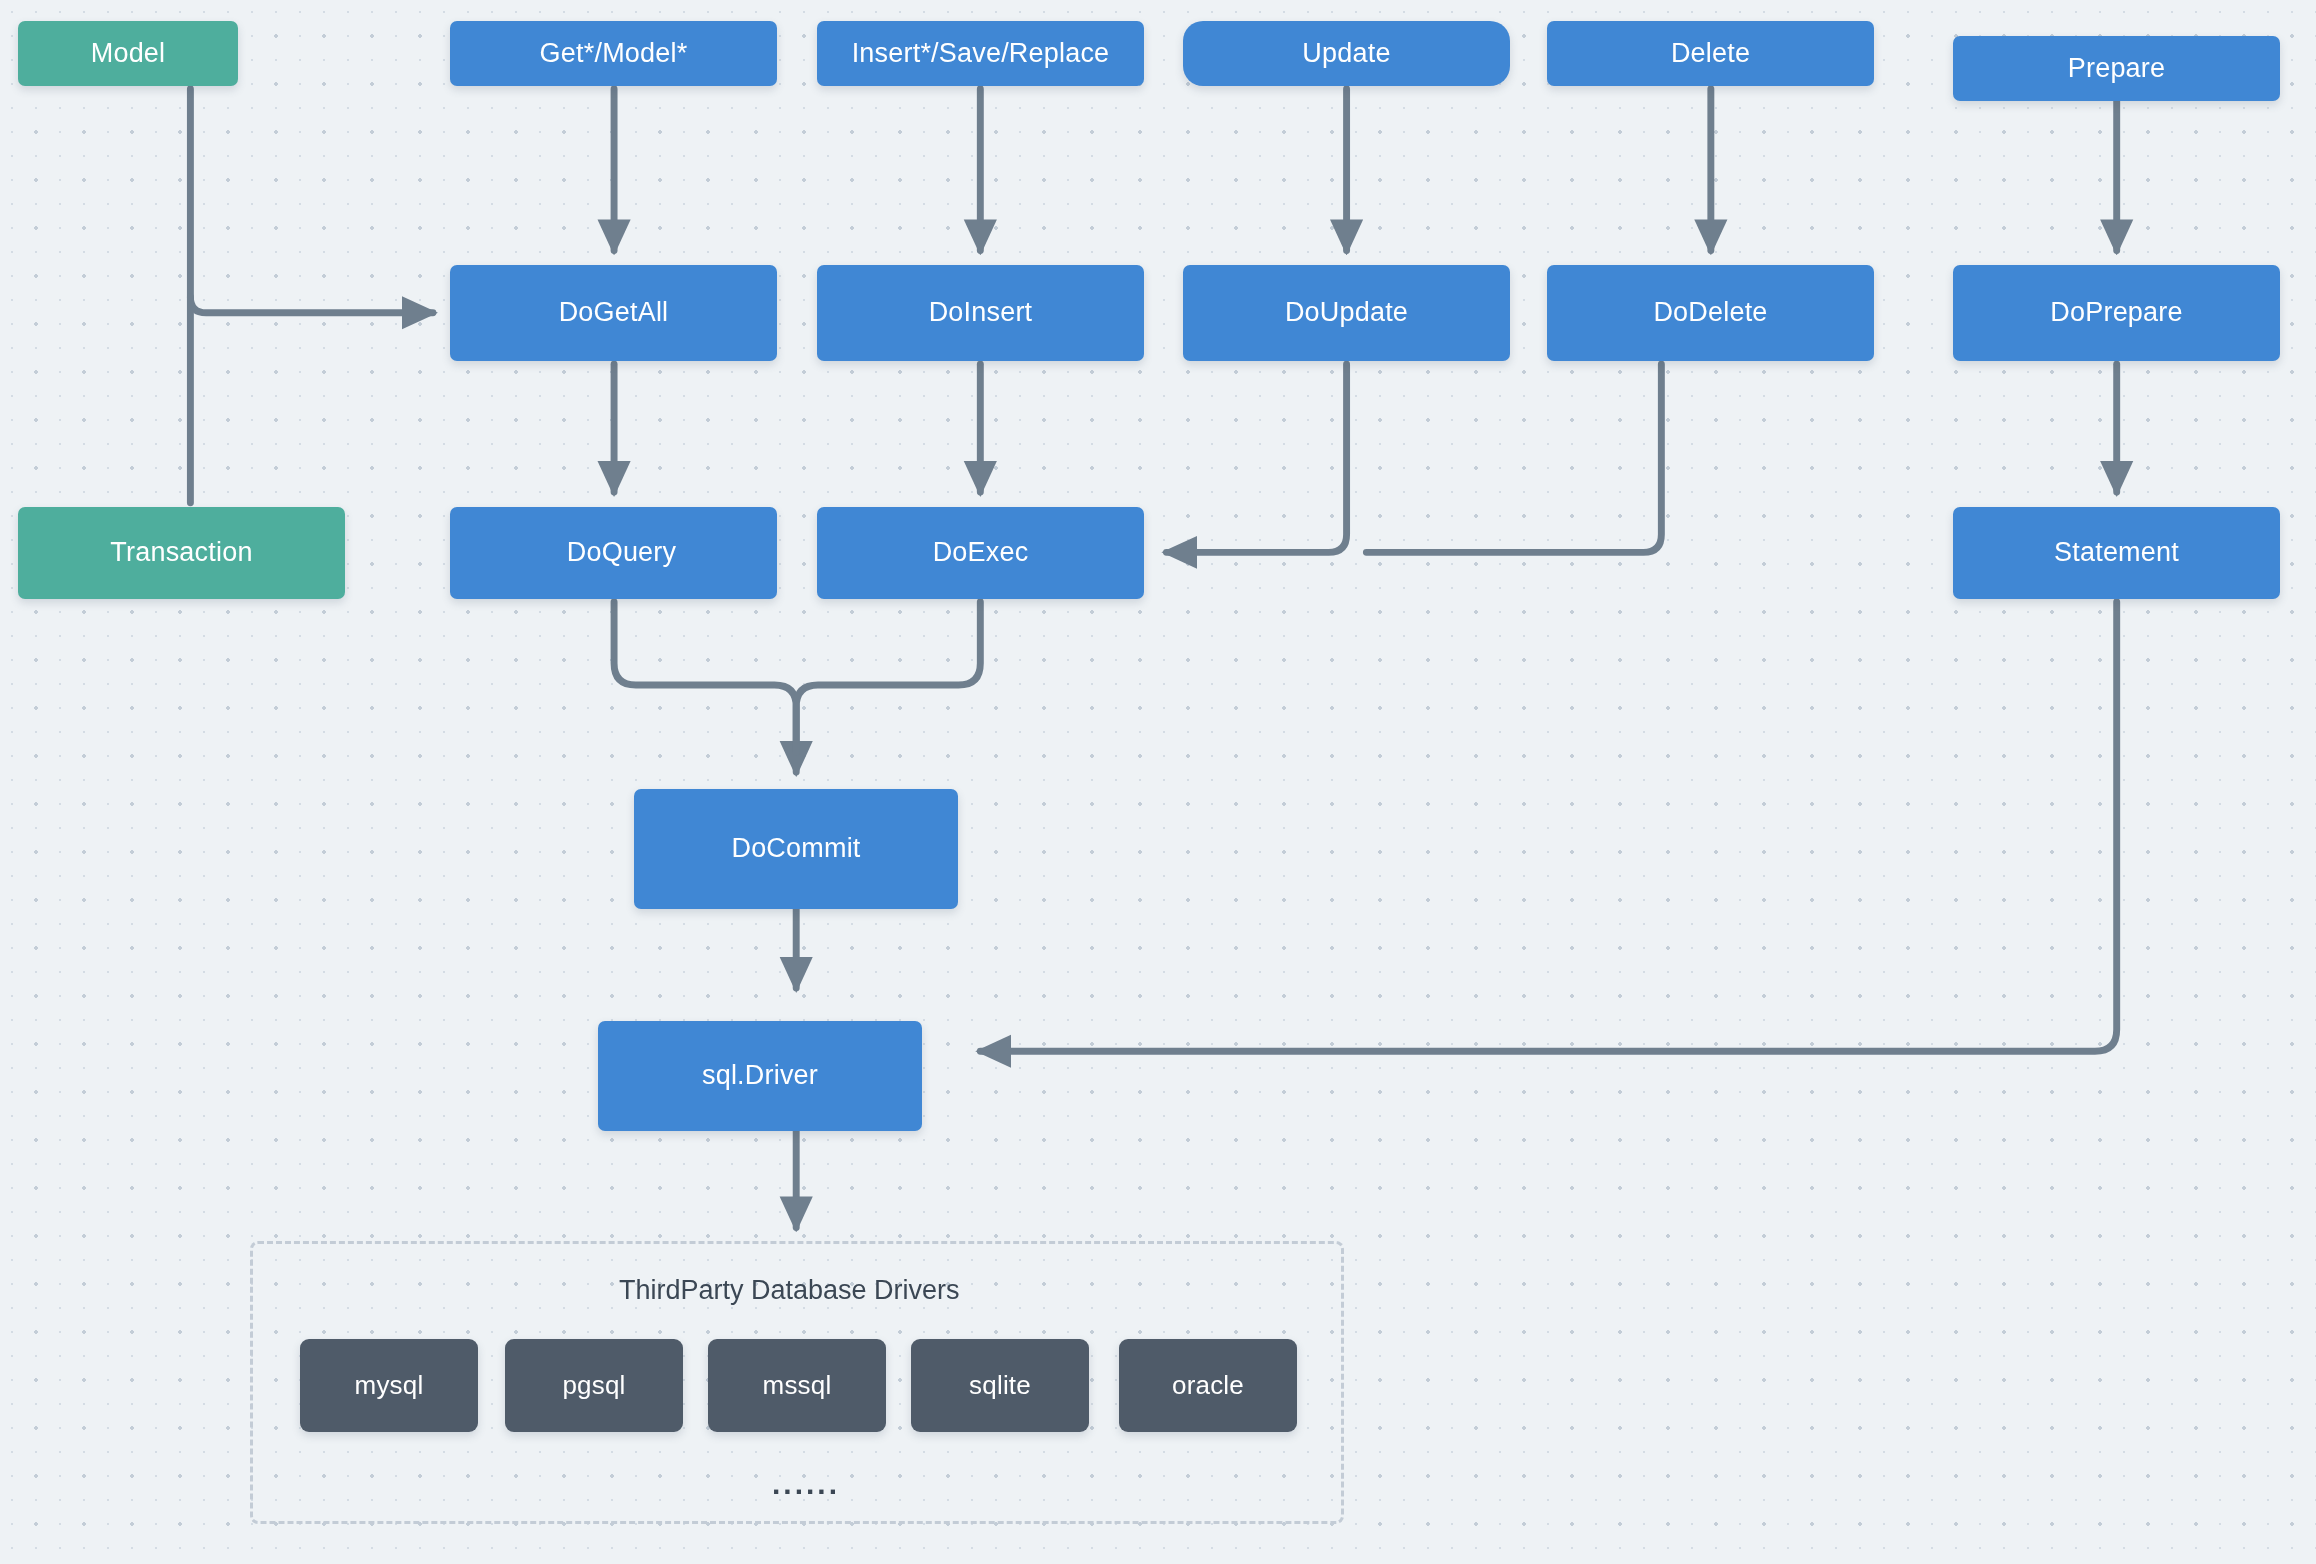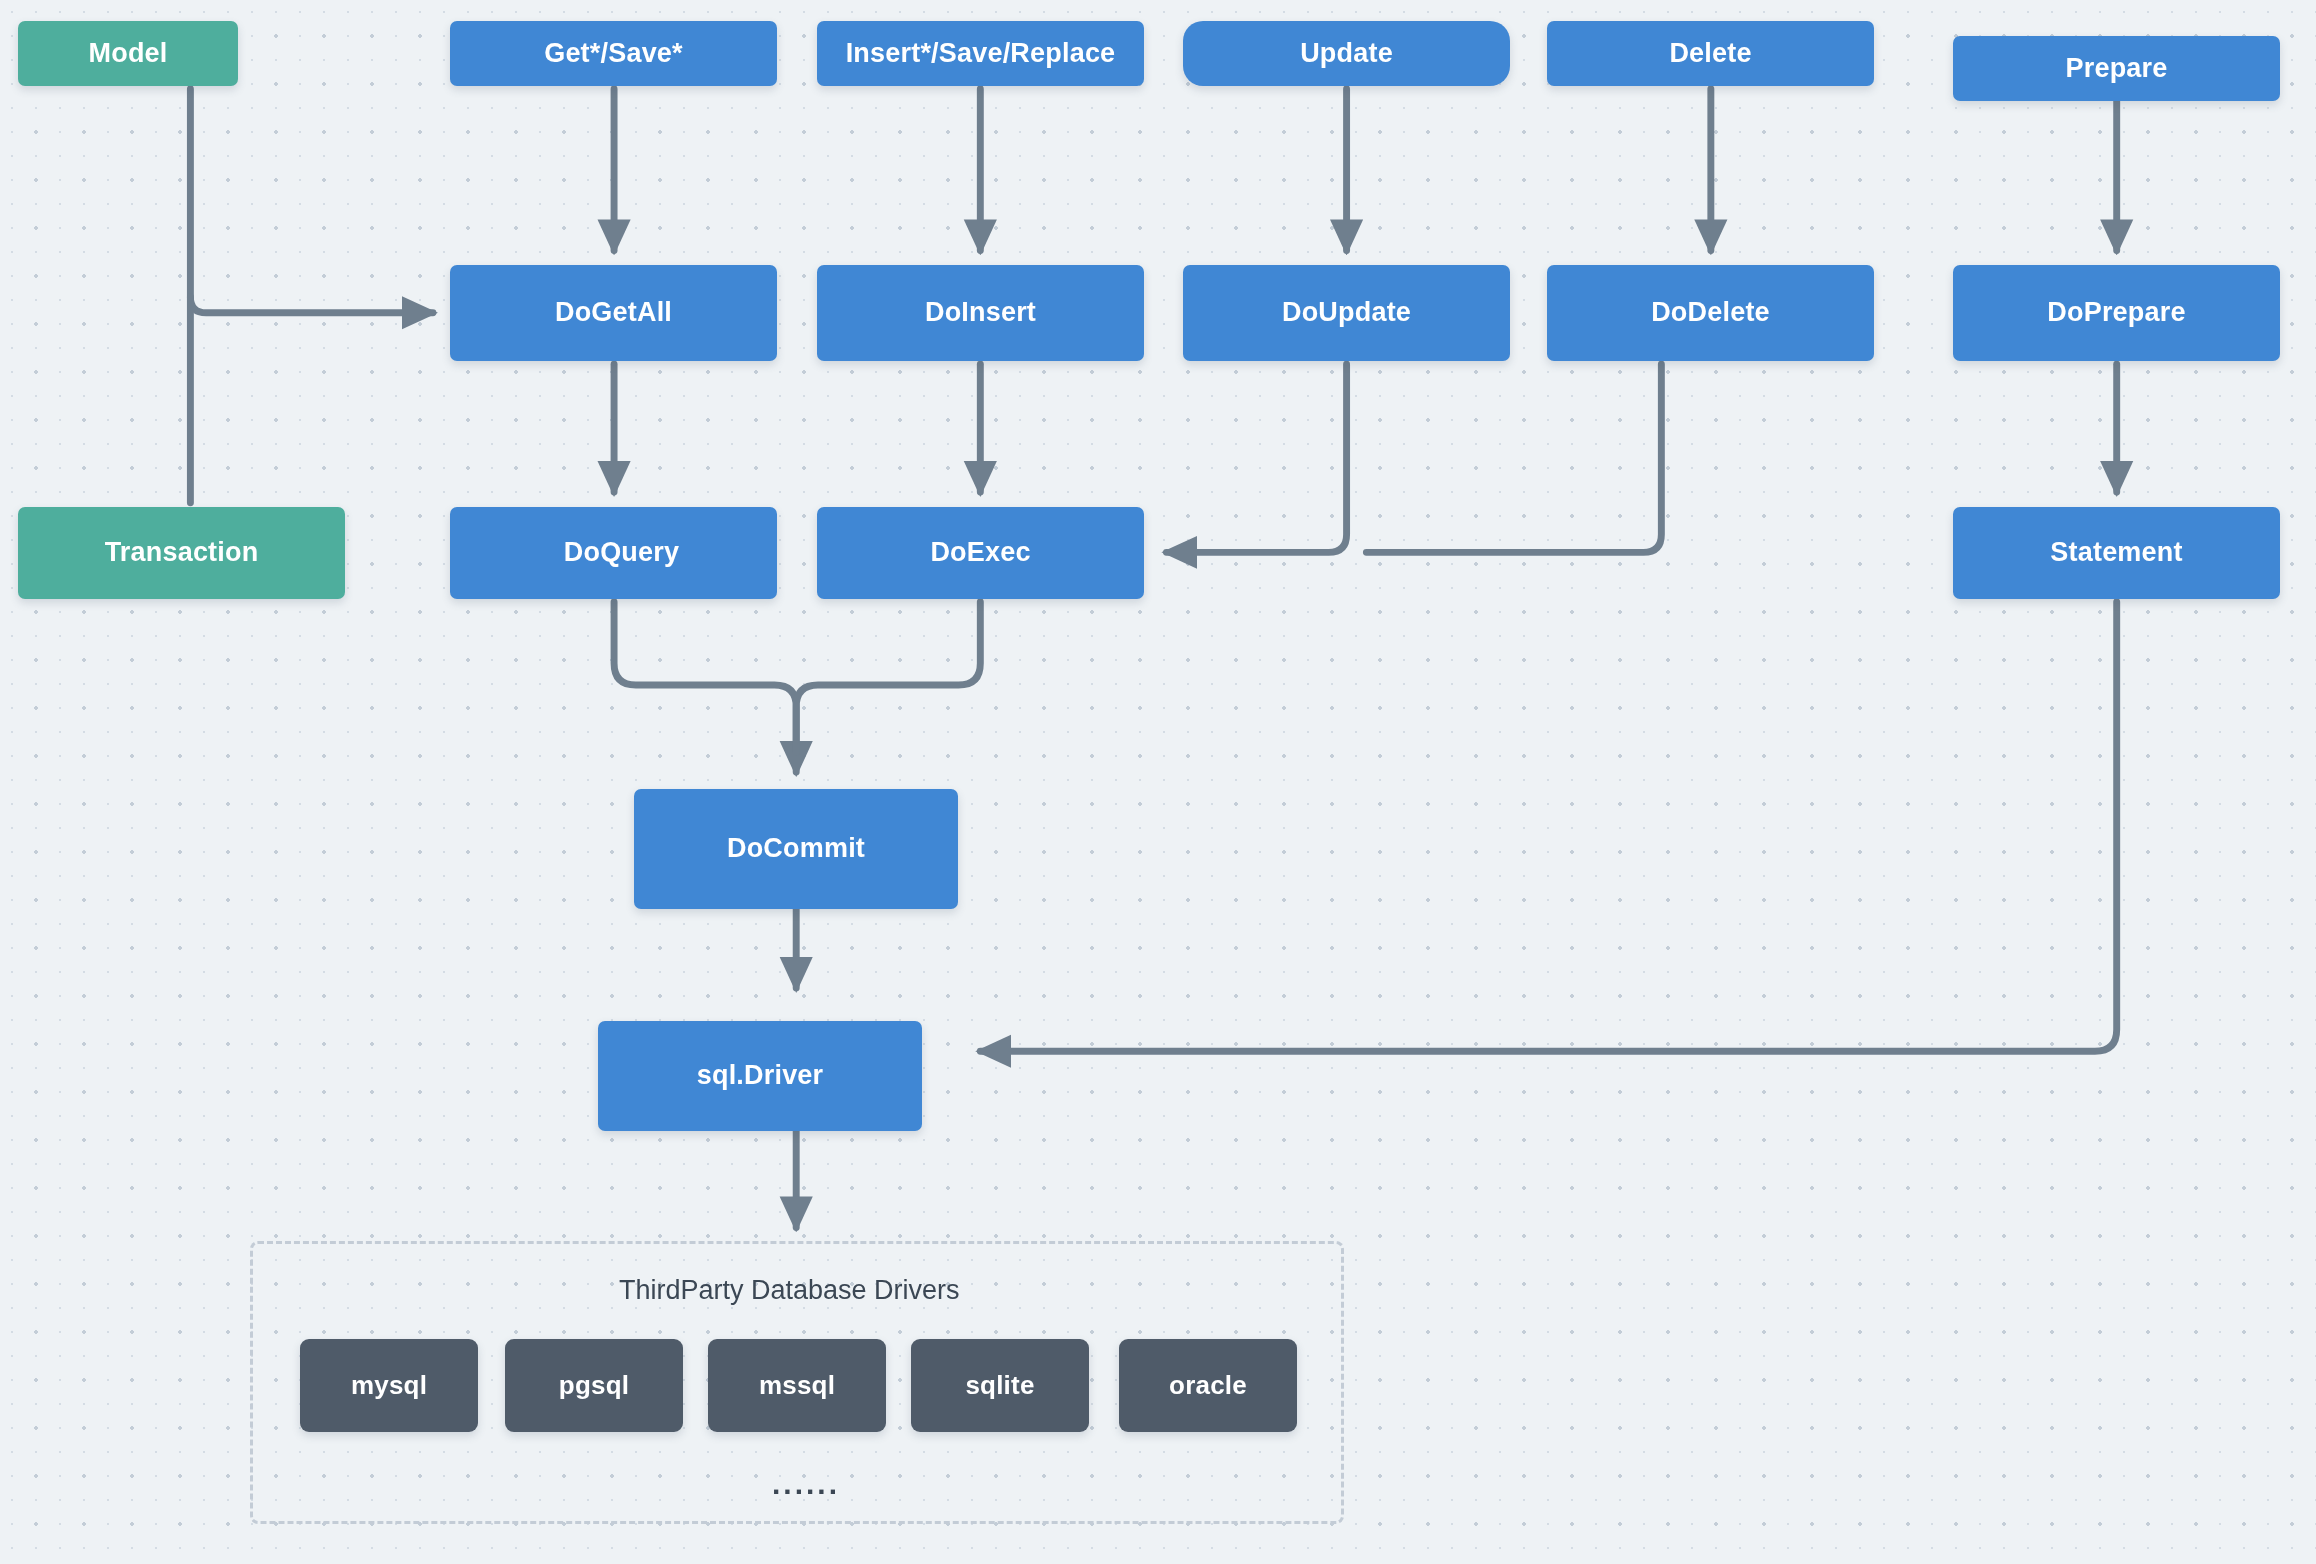--- a/index.html
+++ b/index.html
@@ -36,21 +36,20 @@
     align-items: center;
     justify-content: center;
     border-radius: 7px;
     color: #ffffff;
     font-size: 27px;
     letter-spacing: 0.2px;
     text-align: center;
     box-shadow: 0 4px 9px rgba(60,80,100,.17);
     line-height: 1.1;
     white-space: nowrap;
-    font-weight: bold;
   }
   .node.blue  { background: #4087d4; }
   .node.teal  { background: #4eae9d; }
   .node.slate {
     background: #4f5b69;
     border-radius: 9px;
     font-size: 26px;
   }
   .group-box {
     position: absolute;
@@ -112,21 +111,21 @@
       <path d="M 804 895 L 804 998" marker-end="url(#arrow)"></path>
 
       <path d="M 2138 608 L 2138 1040 Q 2138 1062 2116 1062 L 990 1062" marker-end="url(#arrow)"></path>
 
       <path d="M 804 1111 L 804 1240" marker-end="url(#arrow)"></path>
     </g>
   </svg>
 
   <div id="node-layer">
       <div class="node teal" style="left: 18px; top: 21px; width: 220px; height: 65px;">Model</div>
-      <div class="node blue" style="left: 450px; top: 21px; width: 327px; height: 65px;">Get*/Save*</div>
+      <div class="node blue" style="left: 450px; top: 21px; width: 327px; height: 65px;">Get*/Model*</div>
       <div class="node blue" style="left: 817px; top: 21px; width: 327px; height: 65px;">Insert*/Save/Replace</div>
       <div class="node blue" style="left: 1183px; top: 21px; width: 327px; height: 65px; border-radius: 20px;">Update</div>
       <div class="node blue" style="left: 1547px; top: 21px; width: 327px; height: 65px;">Delete</div>
       <div class="node blue" style="left: 1953px; top: 21px; width: 327px; height: 65px; margin-top: 15px;">Prepare</div>
       <div class="node blue" style="left: 450px; top: 265px; width: 327px; height: 96px;">DoGetAll</div>
       <div class="node blue" style="left: 817px; top: 265px; width: 327px; height: 96px;">DoInsert</div>
       <div class="node blue" style="left: 1183px; top: 265px; width: 327px; height: 96px;">DoUpdate</div>
       <div class="node blue" style="left: 1547px; top: 265px; width: 327px; height: 96px;">DoDelete</div>
       <div class="node blue" style="left: 1953px; top: 265px; width: 327px; height: 96px;">DoPrepare</div>
       <div class="node teal" style="left: 18px; top: 507px; width: 327px; height: 92px;">Transaction</div>

